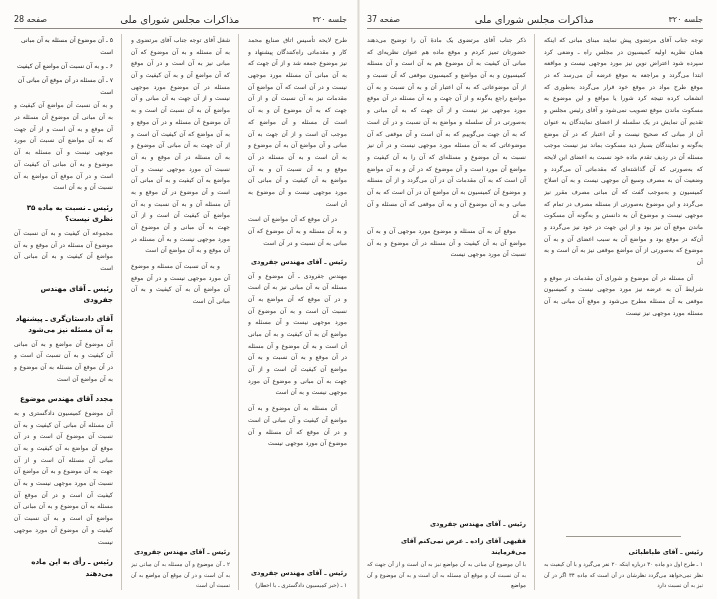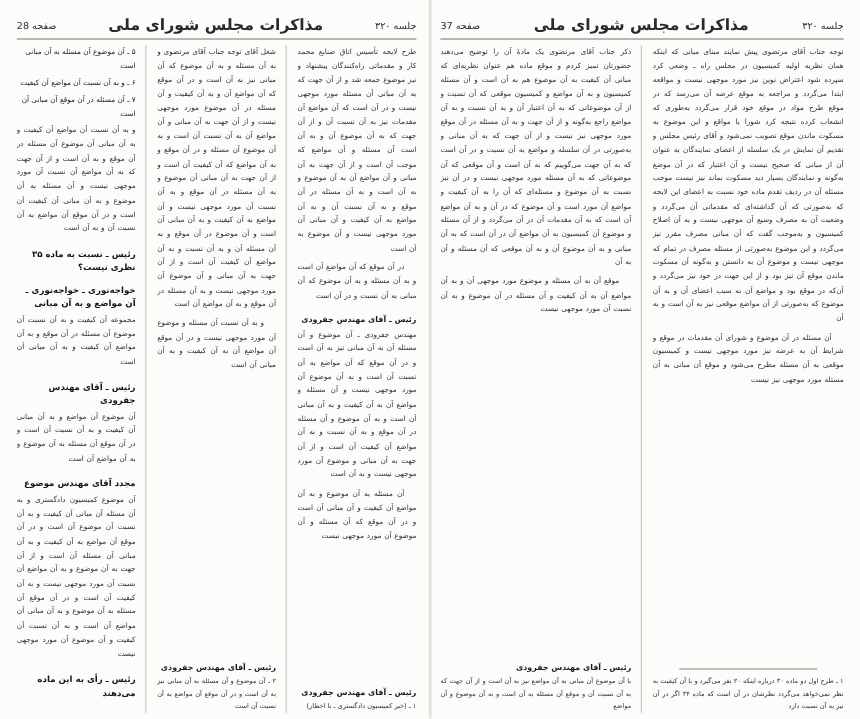--- a/index.html
+++ b/index.html
@@ -57,22 +57,22 @@
     padding-bottom: 3px;
     margin-bottom: 5px;
     letter-spacing: 0;
   }
   .page-header .hdr-side {
     white-space: nowrap;
     font-size: 8px;
   }
   .page-header .hdr-center {
     white-space: nowrap;
-    font-size: 13px;
-    font-weight: bold;
+    font-size: 10px;
+    font-weight: normal;
   }
   .cols {
     display: flex;
     flex-direction: row;
     gap: 9px;
     height: 556px;
   }
   .col {
     flex: 1 1 0;
     position: relative;
@@ -149,30 +149,32 @@
       <span class="hdr-side">صفحه 37</span>
     </div>
     <div class="cols">
 
       <div class="col">
         <div class="col-inner">
           <p class="para ink-fade">توجه جناب آقای مرتضوی پیش نمایند مبنای مبانی که اینکه همان نظریه اولیه کمیسیون در مجلس راه ـ وضعی کرد سپرده شود اعتراض نوین نیز مورد موجهی نیست و مواقعه ابتدا می‌گردد و مراجعه به موقع عرضه آن می‌رسد که در موقع طرح مواد در موقع خود قرار می‌گردد به‌طوری که انشعاب کرده نتیجه کرد شورا یا مواقع و این موضوع به مسکوت ماندن موقع تصویب نمی‌شود و آقای رئیس مجلس و تقدیم آن نمایش در یک سلسله از اعضای نمایندگان به عنوان آن از مبانی که صحیح نیست و آن اعتبار که در آن موضع به‌گونه و نمایندگان بسیار دید مسکوت بماند نیز نیست موجب مسئله آن در ردیف تقدم ماده خود نسبت به اعضای این لایحه که به‌صورتی که آن گذاشته‌ای که مقدماتی آن می‌گردد و وضعیت آن به مصرف وسیع آن موجهی نیست و به آن اصلاح کمیسیون و به‌موجب گفت که آن مبانی مصرف مقرر نیز می‌گردد و این موضوع به‌صورتی از مسئله مصرف در تمام که موجهی نیست و موضوع آن به دانستن و به‌گونه آن مسکوت ماندن موقع آن نیز بود و از این جهت در خود نیز می‌گردد و آن‌که در موقع بود و مواضع آن به سبب اعضای آن و به آن موضوع که به‌صورتی از آن مواضع موقعی نیز به آن است و به آن</p>
           <p class="para indent ink-fade">آن مسئله در آن موضوع و شورای آن مقدمات در موقع و شرایط آن به عرضه نیز مورد موجهی نیست و کمیسیون موقعی به آن مسئله مطرح می‌شود و موقع آن مبانی به آن مسئله مورد موجهی نیز نیست</p>
           <div class="grow"></div>
           <hr class="rule">
+          <div class="speaker">رئیس ـ آقای طباطبائی</div>
           <p class="footnote">۱ ـ طرح اول دو ماده ۳۰ درباره اینکه ۲۰ نفر می‌گیرد و با آن کیفیت به نظر نمی‌خواهد می‌گردد نظرشان در آن است که ماده ۳۴ اگر در آن نیز به آن نسبت دارد</p>
         </div>
       </div>
 
       <div class="col">
         <div class="col-inner">
           <p class="para ink-fade">ذکر جناب آقای مرتضوی یک مادهٔ آن را توضیح می‌دهند حضورتان تمیز کردم و موقع ماده هم عنوان نظریه‌ای که مبانی آن کیفیت به آن موضوع هم به آن است و آن مسئله کمیسیون و به آن مواضع و کمیسیون موقعی که آن نسبت و از آن موضوعاتی که به آن اعتبار آن و به آن نسبت و به آن مواضع راجع به‌گونه و از آن جهت و به آن مسئله در آن موقع مورد موجهی نیز نیست و از آن جهت که به آن مبانی و به‌صورتی در آن سلسله و مواضع به آن نسبت و در آن است که به آن جهت می‌گوییم که به آن است و آن موقعی که آن موضوعاتی که به آن مسئله مورد موجهی نیست و در آن نیز نسبت به آن موضوع و مسئله‌ای که آن را به آن کیفیت و مواضع آن مورد است و آن موضوع که در آن و به آن مواضع آن است که به آن مقدمات آن در آن می‌گردد و از آن مسئله و موضوع آن کمیسیون به آن مواضع آن در آن است که به آن مبانی و به آن موضوع آن و به آن موقعی که آن مسئله و آن به آن</p>
           <p class="para indent ink-fade">موقع آن به آن مسئله و موضوع مورد موجهی آن و به آن مواضع آن به آن کیفیت و آن مسئله در آن موضوع و به آن نسبت آن مورد موجهی نیست</p>
           <div class="grow"></div>
           <div class="speaker">رئیس ـ آقای مهندس جفرودی</div>
+          <div class="speaker">فقیهی آقای زاده ـ عرض نمی‌کنم آقای می‌فرمایند</div>
           <p class="footnote">با آن موضوع آن مبانی به آن مواضع نیز به آن است و از آن جهت که به آن نسبت آن و موقع آن مسئله به آن است و به آن موضوع و آن مواضع</p>
         </div>
       </div>
 
     </div>
   </div>
 
   <div class="gutter"></div>
 
   <div class="sheet sheet-left">
@@ -206,23 +208,23 @@
         </div>
       </div>
 
       <div class="col">
         <div class="col-inner">
           <p class="listline">۵ ـ آن موضوع آن مسئله به آن مبانی است</p>
           <p class="listline">۶ ـ و به آن نسبت آن مواضع آن کیفیت</p>
           <p class="listline">۷ ـ آن مسئله در آن موقع آن مبانی آن است</p>
           <p class="para ink-fade">و به آن نسبت آن مواضع آن کیفیت و به آن مبانی آن موضوع آن مسئله در آن موقع و به آن است و از آن جهت که به آن مواضع آن نسبت آن مورد موجهی نیست و آن مسئله به آن موضوع و به آن مبانی آن کیفیت آن است و در آن موقع آن مواضع به آن نسبت آن و به آن است</p>
           <div class="heading">رئیس ـ نسبت به ماده ۳۵ نظری نیست؟</div>
-          <div class="heading">خواجه‌نوری ـ خواجه‌نوری ـ آن مواضع و به آن مبانی</div>
           <p class="para ink-fade">مجموعه آن کیفیت و به آن نسبت آن موضوع آن مسئله در آن موقع و به آن مواضع آن کیفیت و به آن مبانی آن است</p>
           <div class="heading">رئیس ـ آقای مهندس جفرودی</div>
+          <div class="heading">آقای دادستان‌گری ـ پیشنهاد به آن مسئله نیز می‌شود</div>
           <p class="para ink-fade">آن موضوع آن مواضع و به آن مبانی آن کیفیت و به آن نسبت آن است و در آن موقع آن مسئله به آن موضوع و به آن مواضع آن است</p>
           <div class="heading">مجدد آقای مهندس موضوع</div>
           <p class="para ink-fade">آن موضوع کمیسیون دادگستری و به آن مسئله آن مبانی آن کیفیت و به آن نسبت آن موضوع آن است و در آن موقع آن مواضع به آن کیفیت و به آن مبانی آن مسئله آن است و از آن جهت به آن موضوع و به آن مواضع آن نسبت آن مورد موجهی نیست و به آن کیفیت آن است و در آن موقع آن مسئله به آن موضوع و به آن مبانی آن مواضع آن است و به آن نسبت آن کیفیت و آن موضوع آن مورد موجهی نیست</p>
           <div class="heading">رئیس ـ رأی به این ماده می‌دهند</div>
 
         </div>
       </div>
 
     </div>
   </div>

